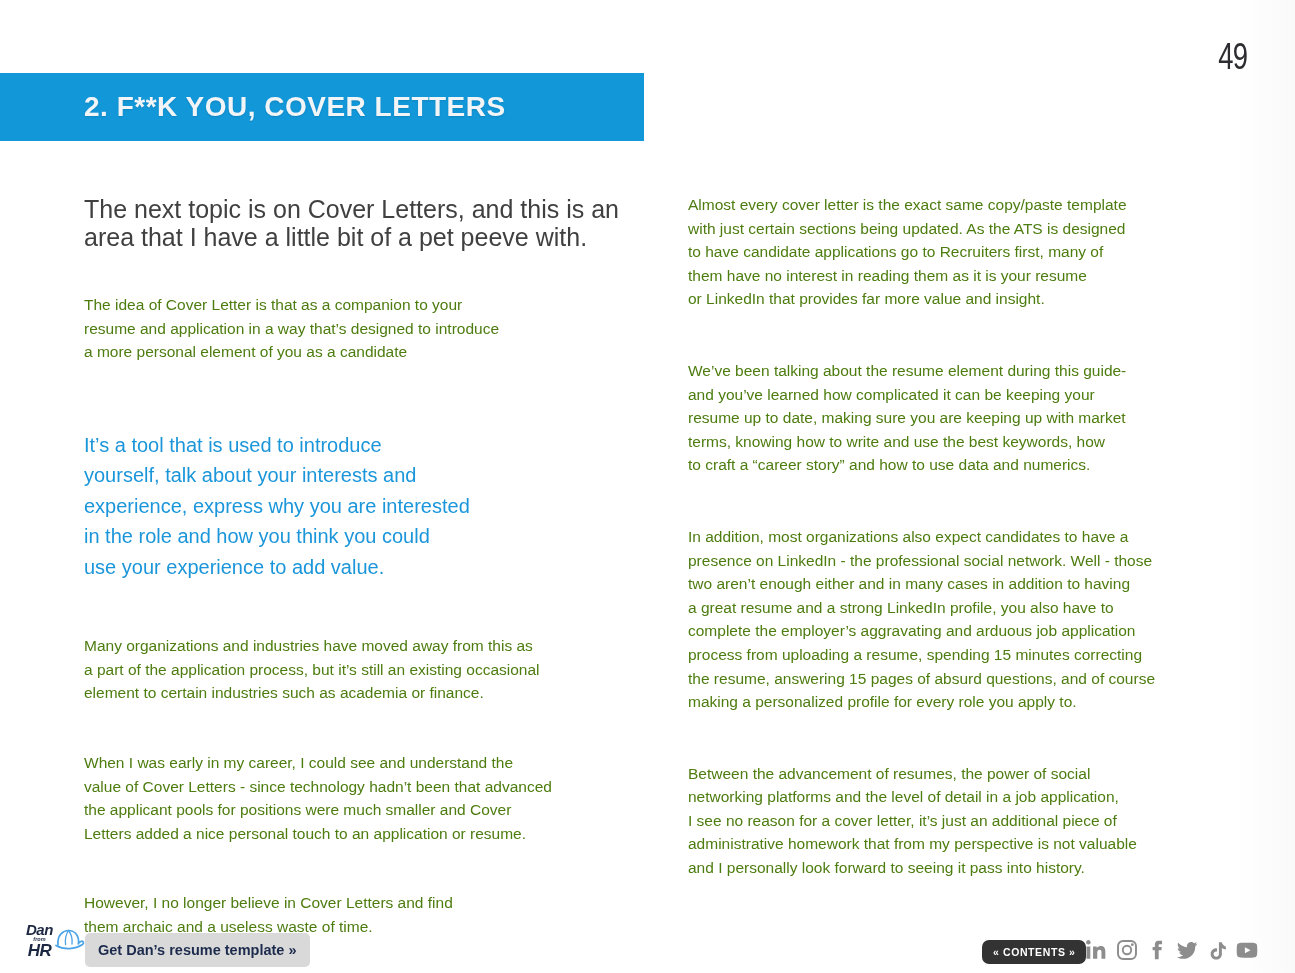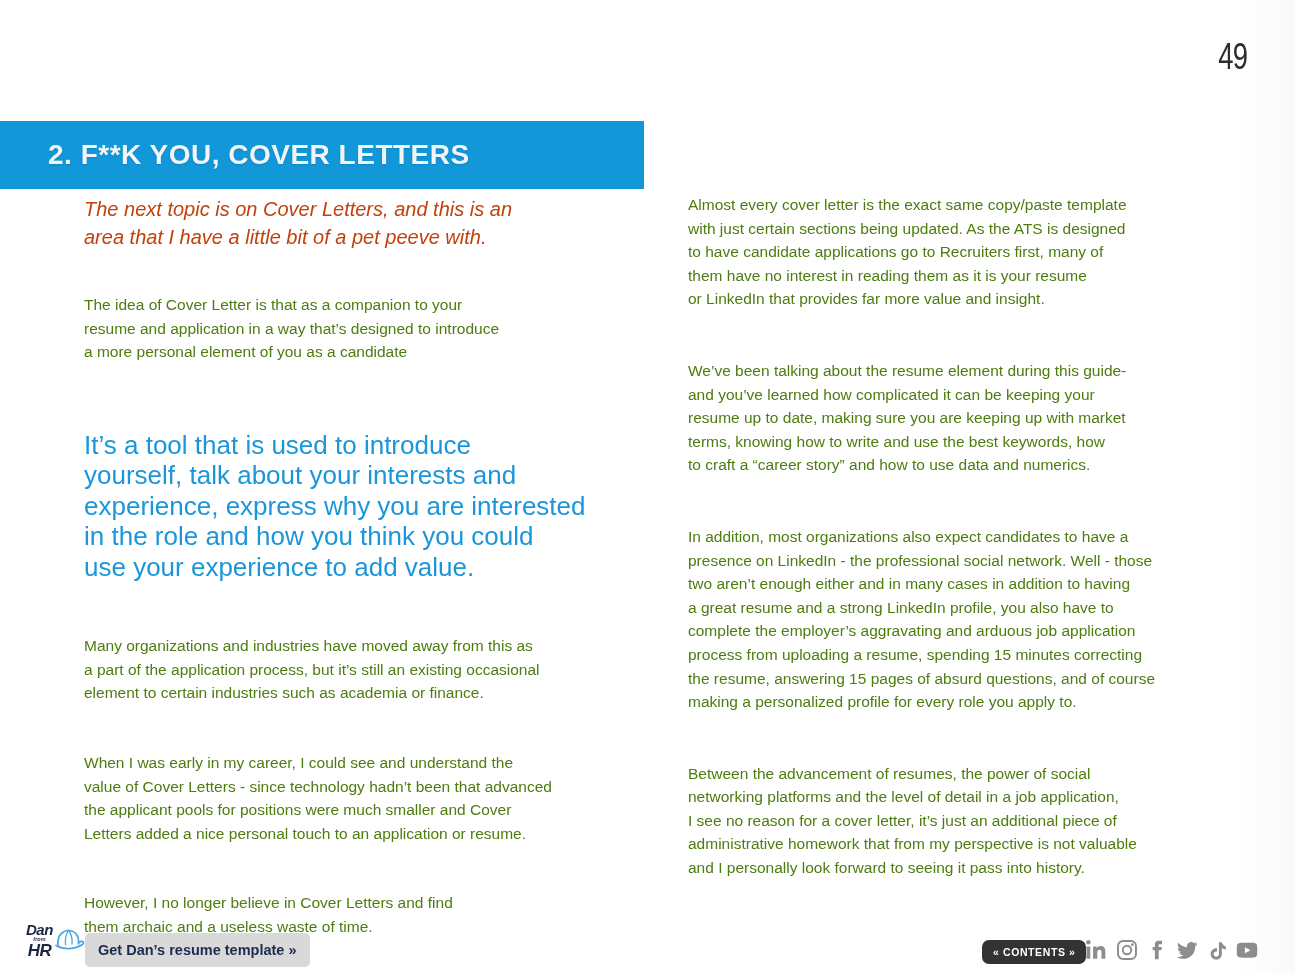--- a/index.html
+++ b/index.html
@@ -29,54 +29,52 @@
   .banner {
     position: absolute;
     left: 0;
     top: 73px;
     width: 644px;
     height: 68px;
     background: #1297d9;
     display: flex;
     align-items: center;
     box-sizing: border-box;
-    padding-left: 48px;
-    margin-top: 48px;
+    padding-left: 84px;
   }
   .banner-title {
     color: #f2f5f7;
     font-size: 28px;
     font-weight: 700;
     letter-spacing: 0.5px;
     text-shadow: 0 1px 2px rgba(0,0,0,0.12);
     white-space: nowrap;
   }
   .col {
     position: absolute;
     white-space: pre-line;
   }
   .col-left  { left: 84px;  top: 177px; width: 540px; }
   .col-right { left: 688px; top: 175px; width: 535px; }
   .col p { margin: 0; }
   .intro {
-    font-size: 20px;
+    font-size: 25px;
     line-height: 28px;
-    color: #c2410c;
+    color: #404040;
     margin-bottom: 24px !important;
-    font-style: italic;
   }
   .body-p {
     font-size: 15.5px;
     line-height: 23.6px;
     color: #4d7c0f;
     margin-bottom: 28px !important;
   }
   .col-right .body-p { margin-bottom: 30px !important; }
   .quote {
-    font-size: 26px;
+    font-size: 20px;
     line-height: 30.5px;
     color: #1b96da;
     margin-top: 20px !important;
     margin-bottom: 34px !important;
   }
   
   .footer-logo {
     position: absolute;
     left: 26px;
     top: 922px;

